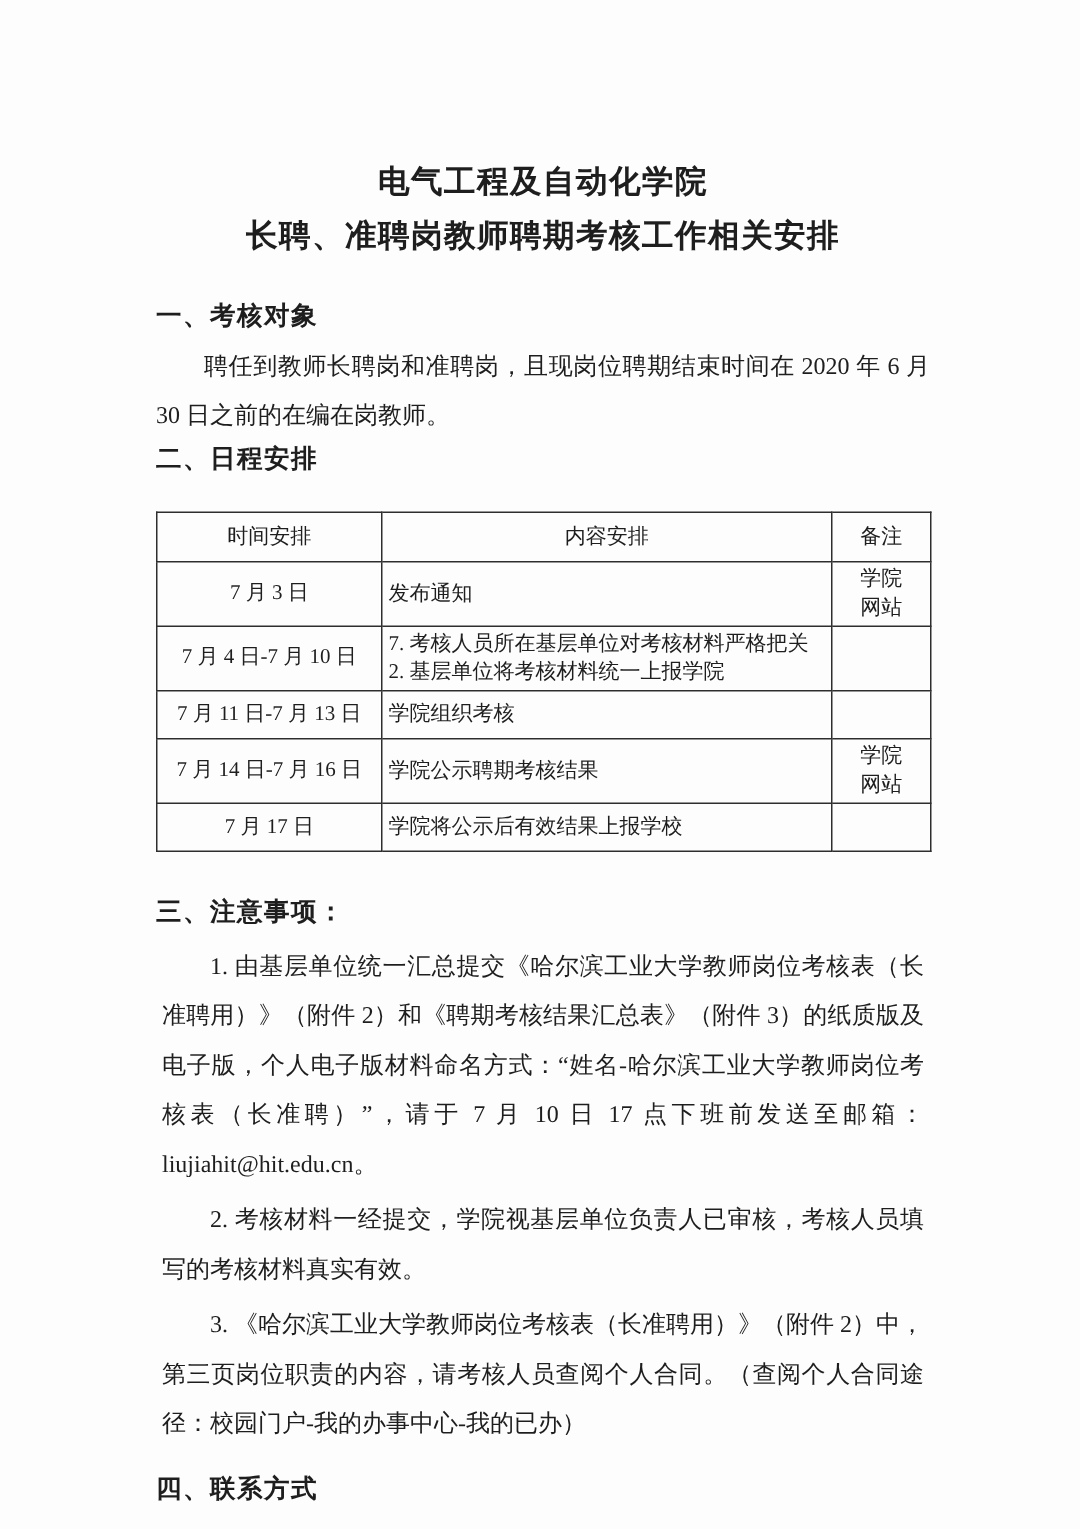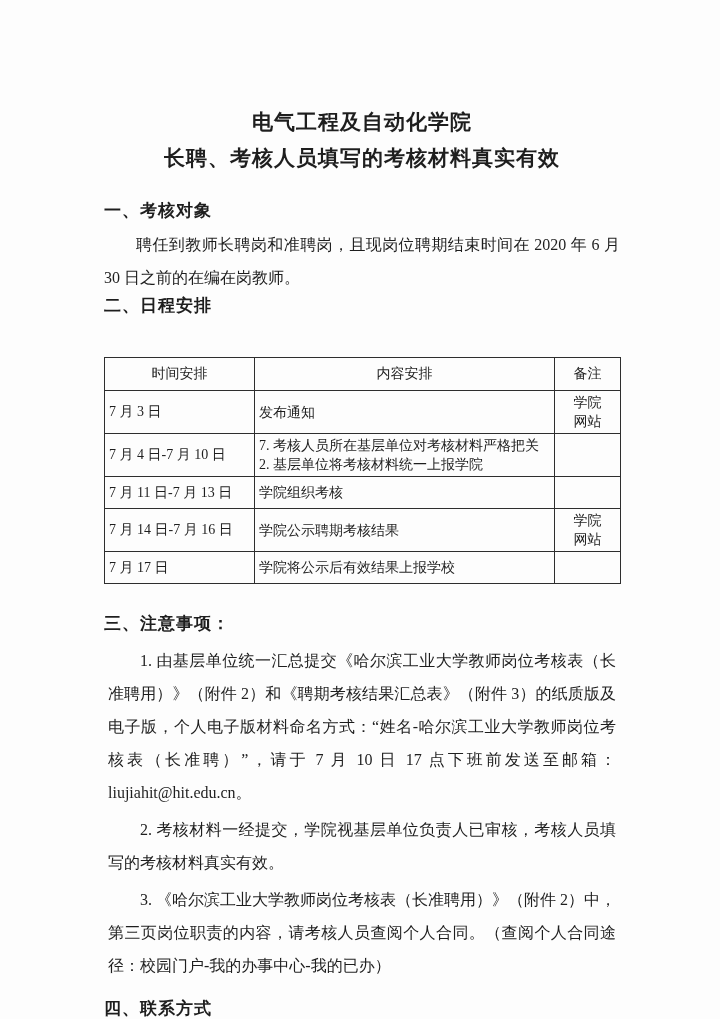--- a/index.html
+++ b/index.html
@@ -51,45 +51,45 @@
     line-height: 33px;
     text-indent: 2em;
     text-align: justify;
     margin: 4px;
   }
   .notes-block { margin-top: 9px; }
   .schedule-table {
     border-collapse: collapse;
     table-layout: fixed;
     width: 516px;
-    margin-top: 40px;
+    margin-top: 24px;
     font-size: 14px;
     padding-left: 32px;
   }
   .schedule-table th,
   .schedule-table td {
     border: 1px solid #2e2e2e;
     height: 32px;
     vertical-align: middle;
     font-weight: normal;
     padding: 2px 4px;
     box-sizing: border-box;
   }
   .schedule-table thead th { height: 33px; text-align: center; }
-  .cell-time { line-height: 18px; }
+  .cell-time { text-align: center; line-height: 18px; }
   .cell-content { text-align: left; padding-left: 8px; line-height: 19px; white-space: pre-line; }
   .cell-note { text-align: center; line-height: 19px; white-space: pre-line; }
 </style>
 </head>
 <body>
 
 <div class="page">
 
   <h1 class="doc-title">电气工程及自动化学院</h1>
-  <h1 class="doc-title">长聘、考核人员填写的考核材料真实有效</h1>
+  <h1 class="doc-title">长聘、准聘岗教师聘期考核工作相关安排</h1>
 
   <h2 class="section-heading h-targets">一、考核对象</h2>
   <p class="body-para">聘任到教师长聘岗和准聘岗，且现岗位聘期结束时间在 2020 年 6 月 30 日之前的在编在岗教师。</p>
 
   <h2 class="section-heading h-schedule">二、日程安排</h2>
 
   <table class="schedule-table">
     <colgroup>
       <col style="width:150px">
       <col style="width:300px">

